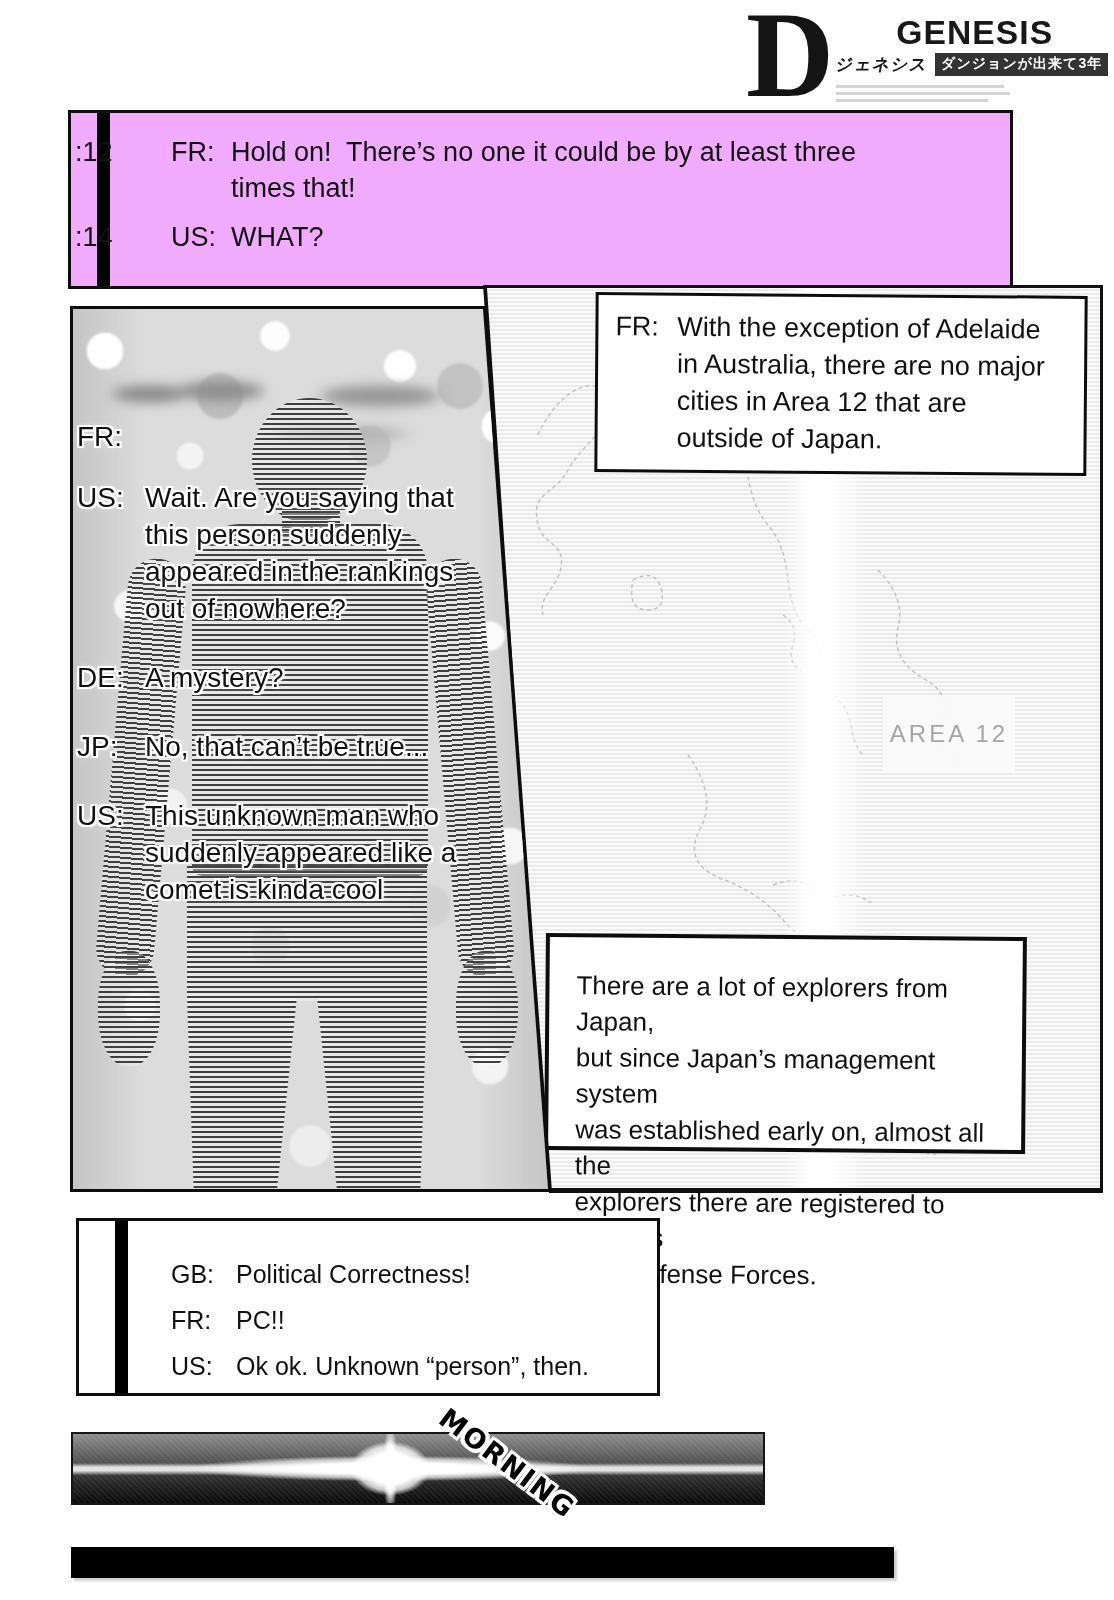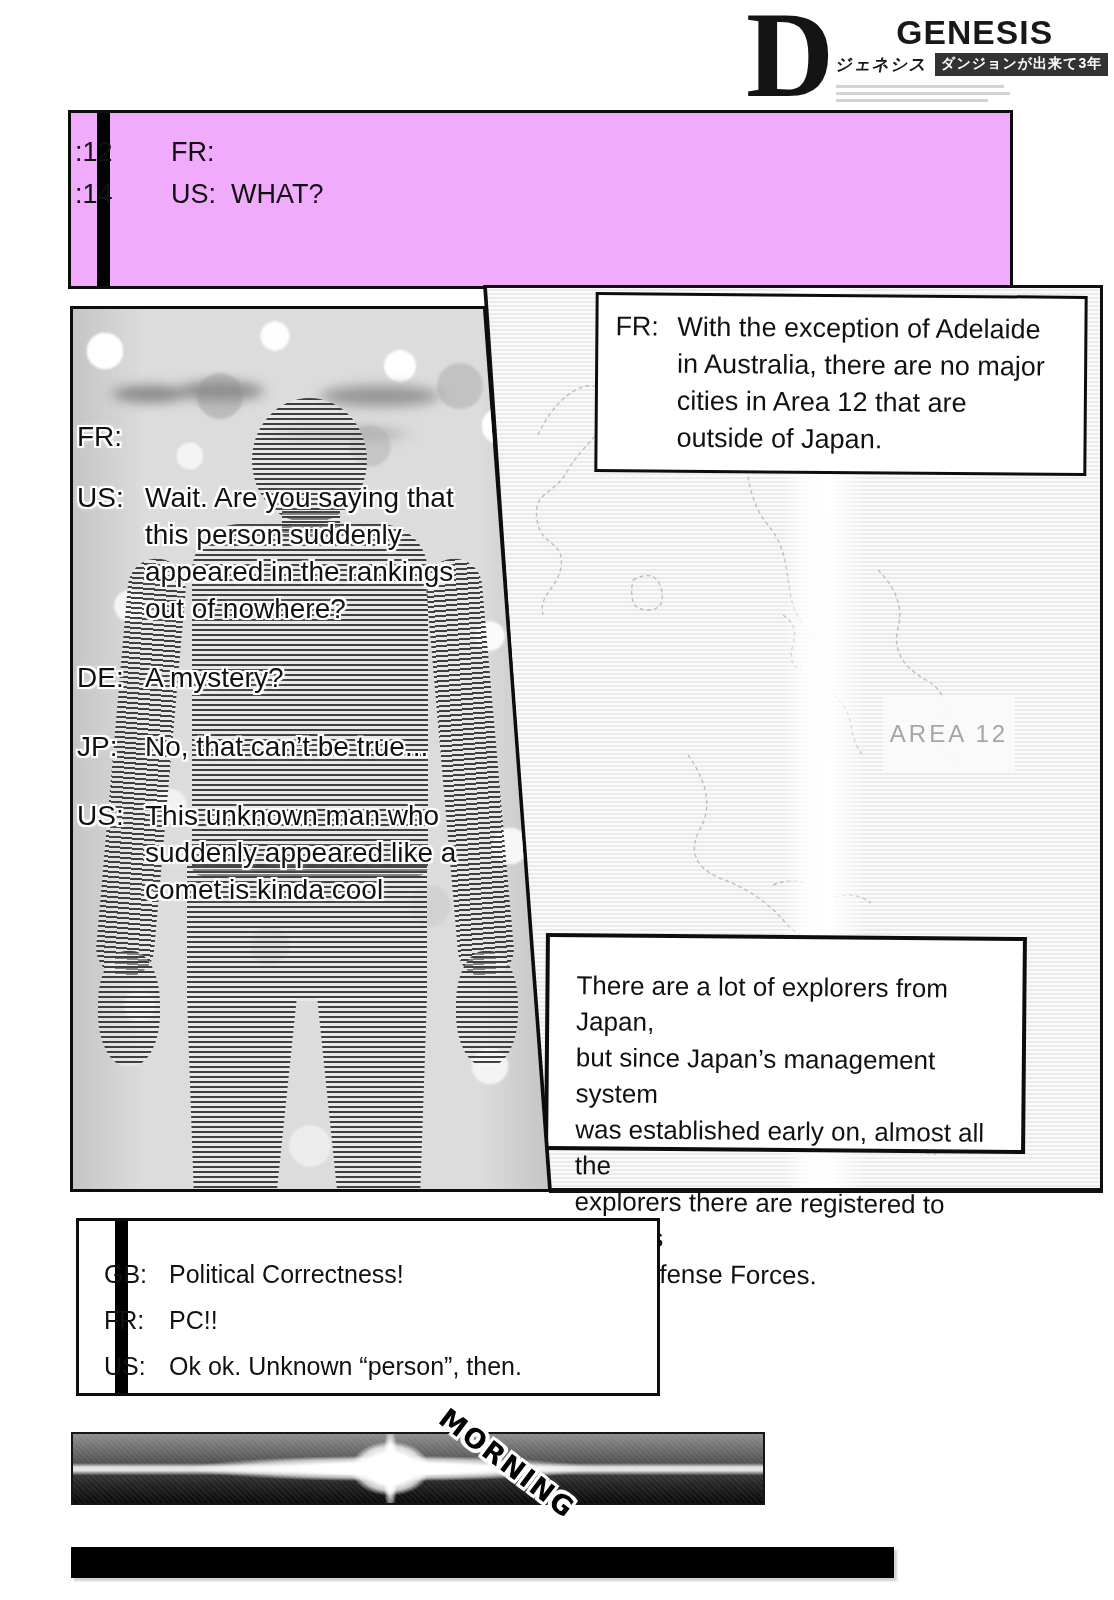--- a/index.html
+++ b/index.html
@@ -23,21 +23,21 @@
   .logo-fineprint i:nth-child(1){width:168px;}
   .logo-fineprint i:nth-child(2){width:174px;}
   .logo-fineprint i:nth-child(3){width:152px;}
 
   
   .topbox{left:68px;top:110px;width:939px;height:173px;border:3px solid #0d0d0d;background:#f0abfc;}
   .vbar{position:absolute;top:0;bottom:0;width:13px;background:#000;}
   .topbox .vbar{left:26px;}
   .toprows{position:relative;padding-top:21px;}
   .trow{display:grid;grid-template-columns:100px 60px 1fr;font-size:27px;line-height:36px;}
-  .trow + .trow{margin-top:6px;}
+  .trow + .trow{margin-top:13px;}
   .trow .time{padding-left:4px;}
   .preline{white-space:pre-wrap;}
 
   
   .map-outer{left:483px;top:285px;width:620px;height:908px;background:#101010;
              clip-path:polygon(0 0,620px 0,620px 908px,66px 908px);}
   .map-inner{position:absolute;left:0;top:0;width:620px;height:908px;
              clip-path:polygon(4px 3px,617px 3px,617px 903px,65px 903px);
              background:repeating-linear-gradient(180deg,#ebebeb 0 2px,#fafafa 2px 4px);}
   .light-beam{position:absolute;left:300px;top:0;width:85px;height:100%;
@@ -102,21 +102,21 @@
   .lmsg{display:grid;grid-template-columns:68px 1fr;font-size:28px;line-height:37px;}
   .lmsg + .lmsg{margin-top:24px;}
   div.lmsg:nth-of-type(n+3){margin-top:32px;}
   .outline{text-shadow:-2px -2px 0 #fff,2px -2px 0 #fff,-2px 2px 0 #fff,2px 2px 0 #fff,
            0 -2px 0 #fff,0 2px 0 #fff,-2px 0 0 #fff,2px 0 0 #fff,0 0 6px rgba(255,255,255,0.9);}
 
   
   .botbox{left:76px;top:1218px;width:578px;height:172px;border:3px solid #0d0d0d;background:#fff;}
   .botbox .vbar{left:36px;}
   .botrows{position:relative;padding-top:38px;}
-  .brow{display:grid;grid-template-columns:65px 1fr;padding-left:25px;font-size:25px;line-height:30px;}
+  .brow{display:grid;grid-template-columns:65px 1fr;padding-left:92px;font-size:25px;line-height:30px;}
   .brow + .brow{margin-top:16px;}
 
   
   .banner{left:71px;top:1432px;width:694px;height:73px;border:2px solid #151515;box-sizing:border-box;
     background:
       radial-gradient(ellipse 50px 34px at 46% 50%,#fff 0 45%,rgba(255,255,255,0.75) 65%,transparent 80%),
       radial-gradient(ellipse 250px 16px at 46% 50%,#fff 0 35%,rgba(255,255,255,0.65) 60%,transparent 80%),
       radial-gradient(ellipse 10px 60px at 46% 50%,rgba(255,255,255,0.9) 0 40%,transparent 75%),
       linear-gradient(180deg,rgba(255,255,255,0) 42%,rgba(255,255,255,0.85) 48%,rgba(255,255,255,0.85) 53%,rgba(255,255,255,0) 60%),
       repeating-linear-gradient(45deg,rgba(255,255,255,0.05) 0 2px,transparent 2px 4px),
@@ -152,20 +152,22 @@
     </div>
   </div>
 
   <div class="abs topbox">
     <div class="vbar"></div>
     <div class="toprows">
 
         <div class="trow">
           <span class="time">:12</span>
           <span class="spk">FR:</span>
+          <span class="msg preline">Hold on!  There’s no one it could be by at least three
+times that!</span>
         </div>
 
         <div class="trow">
           <span class="time">:14</span>
           <span class="spk">US:</span>
           <span class="msg preline">WHAT?</span>
         </div>
       </div>
   </div>
 

